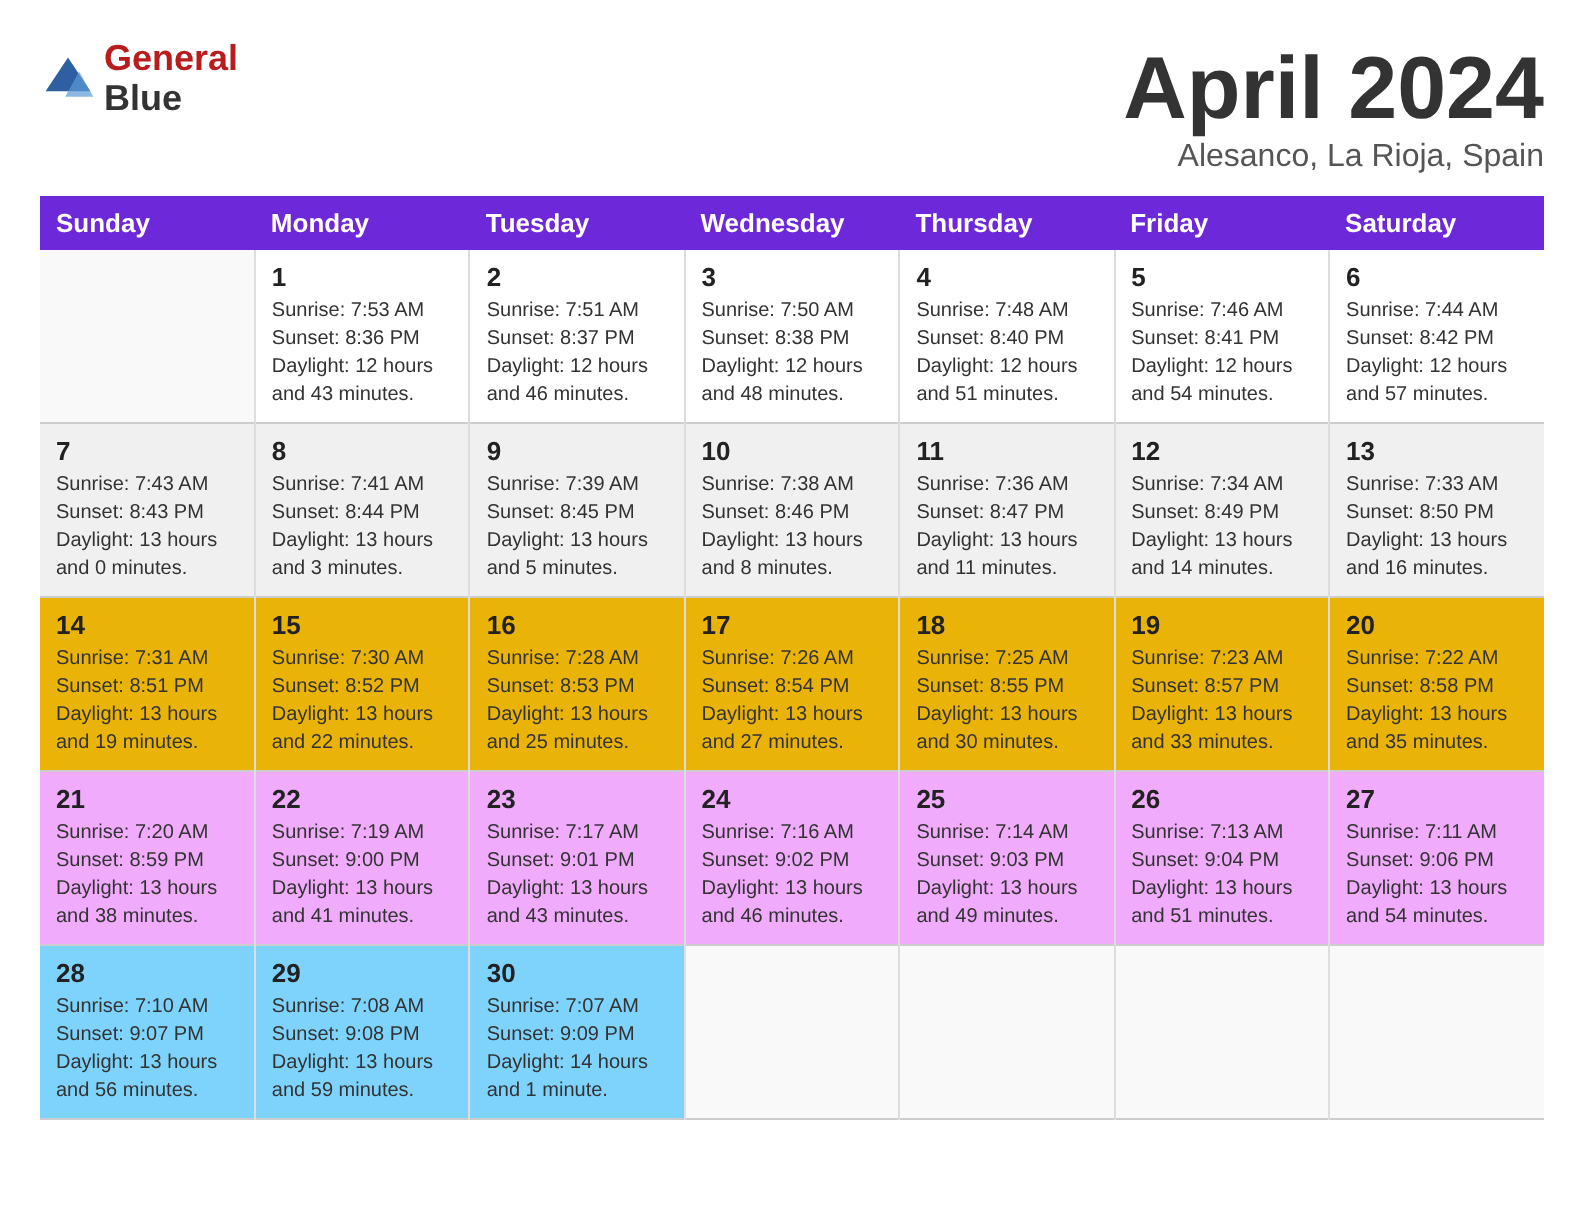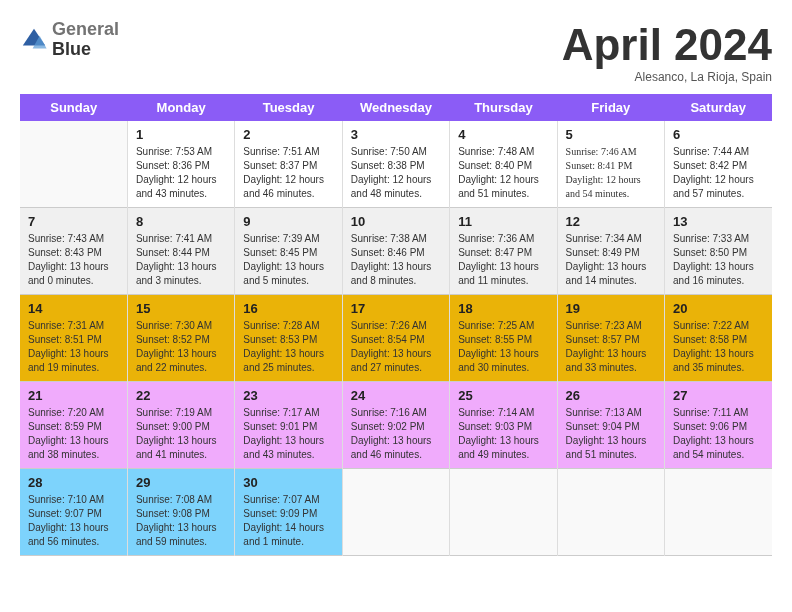--- a/index.html
+++ b/index.html
@@ -21,47 +21,47 @@
       align-items: center;
       gap: 4px;
     }
     .logo-text {
       font-size: 18px;
       font-weight: bold;
       color: #333;
       line-height: 1.1;
     }
     .logo-text span {
-      color: #737373;
+      color: #b91c1c;
     }
     .logo-icon {
       width: 28px;
       height: 28px;
     }
     .title-block {
       text-align: right;
     }
     .calendar-title {
       font-size: 44px;
       font-weight: bold;
       color: #333;
     }
     .calendar-subtitle {
-      font-size: 12px;
+      font-size: 16px;
       color: #555;
     }
     table {
       width: 100%;
       border-collapse: collapse;
       font-size: 11px;
     }
     thead tr th {
-      background-color: #8b5cf6;
+      background-color: #6d28d9;
       color: white;
-      text-align: center;
+      text-align: left;
       padding: 6px 8px;
       font-size: 13px;
       font-weight: bold;
     }
     tbody tr {
       border-bottom: 1px solid #ccc;
     }
     tbody tr:nth-child(even) {
       background: #f5f5f5;
     }
@@ -145,21 +145,21 @@
         </td>
         <td>
           <div class="day-number">4</div>
           <div class="day-info" style="white-space: pre-line;">Sunrise: 7:48 AM
 Sunset: 8:40 PM
 Daylight: 12 hours
 and 51 minutes.</div>
         </td>
         <td>
           <div class="day-number">5</div>
-          <div class="day-info" style="white-space: pre-line; font-family: Liberation Serif, serif;">Sunrise: 7:46 AM
+          <div class="day-info" style="white-space: pre-line;">Sunrise: 7:46 AM
 Sunset: 8:41 PM
 Daylight: 12 hours
 and 54 minutes.</div>
         </td>
         <td>
           <div class="day-number">6</div>
           <div class="day-info" style="white-space: pre-line;">Sunrise: 7:44 AM
 Sunset: 8:42 PM
 Daylight: 12 hours
 and 57 minutes.</div>

